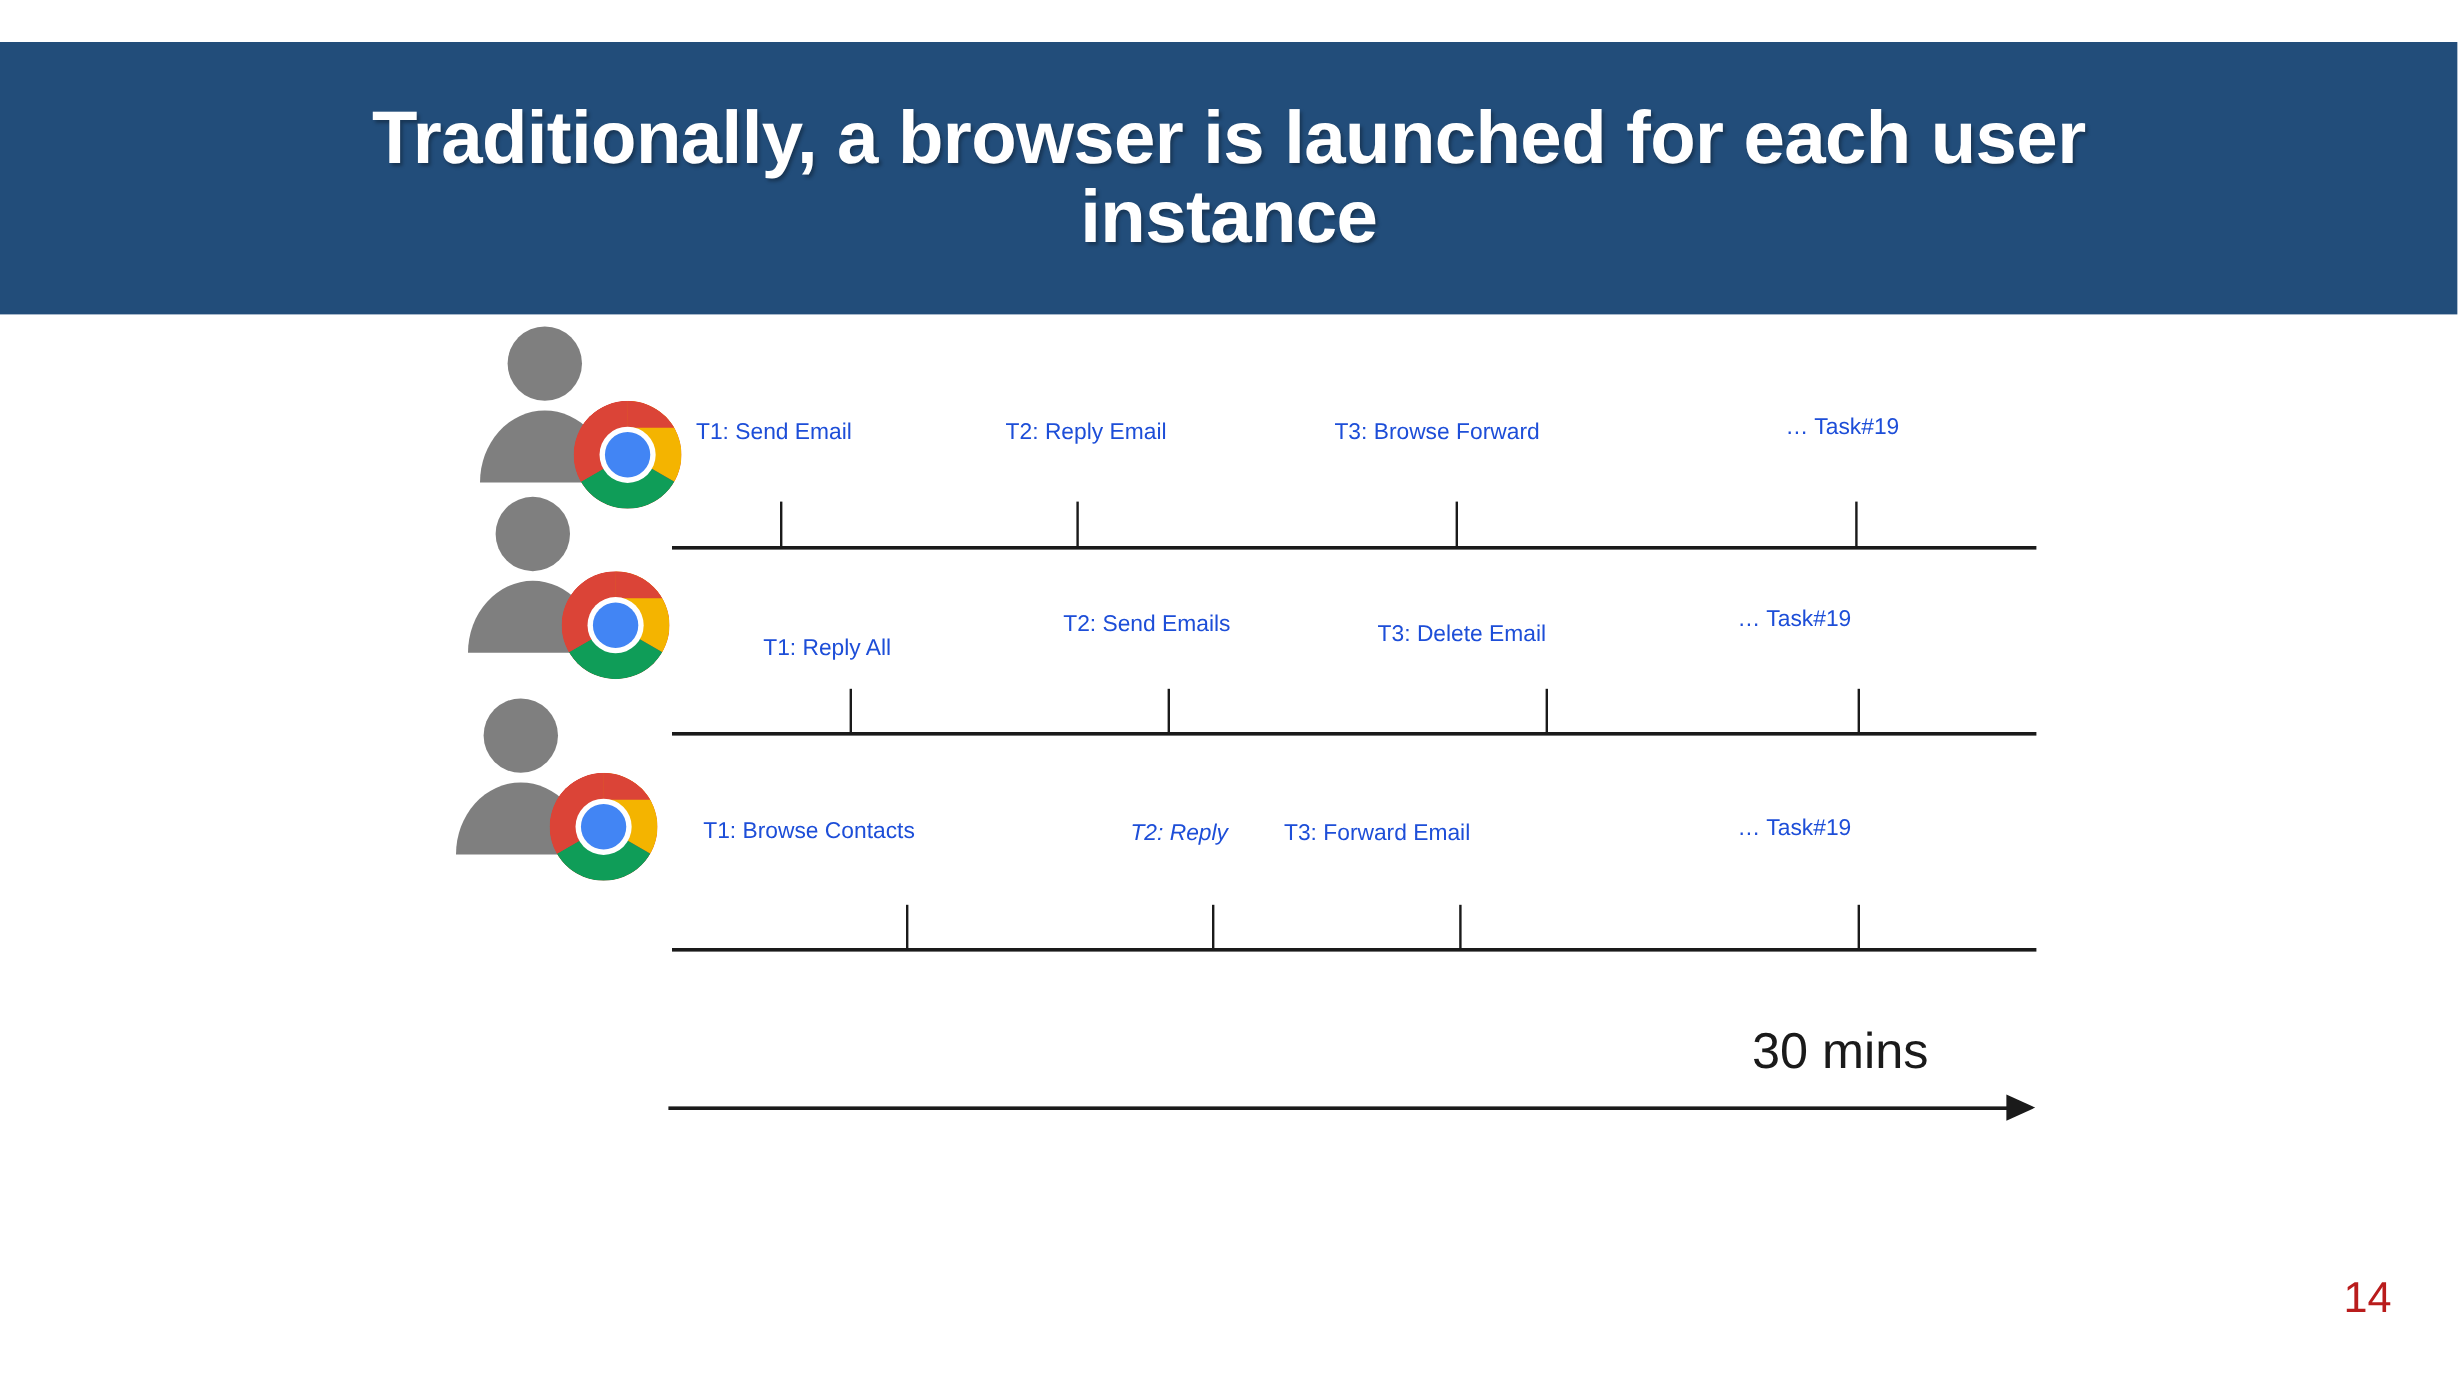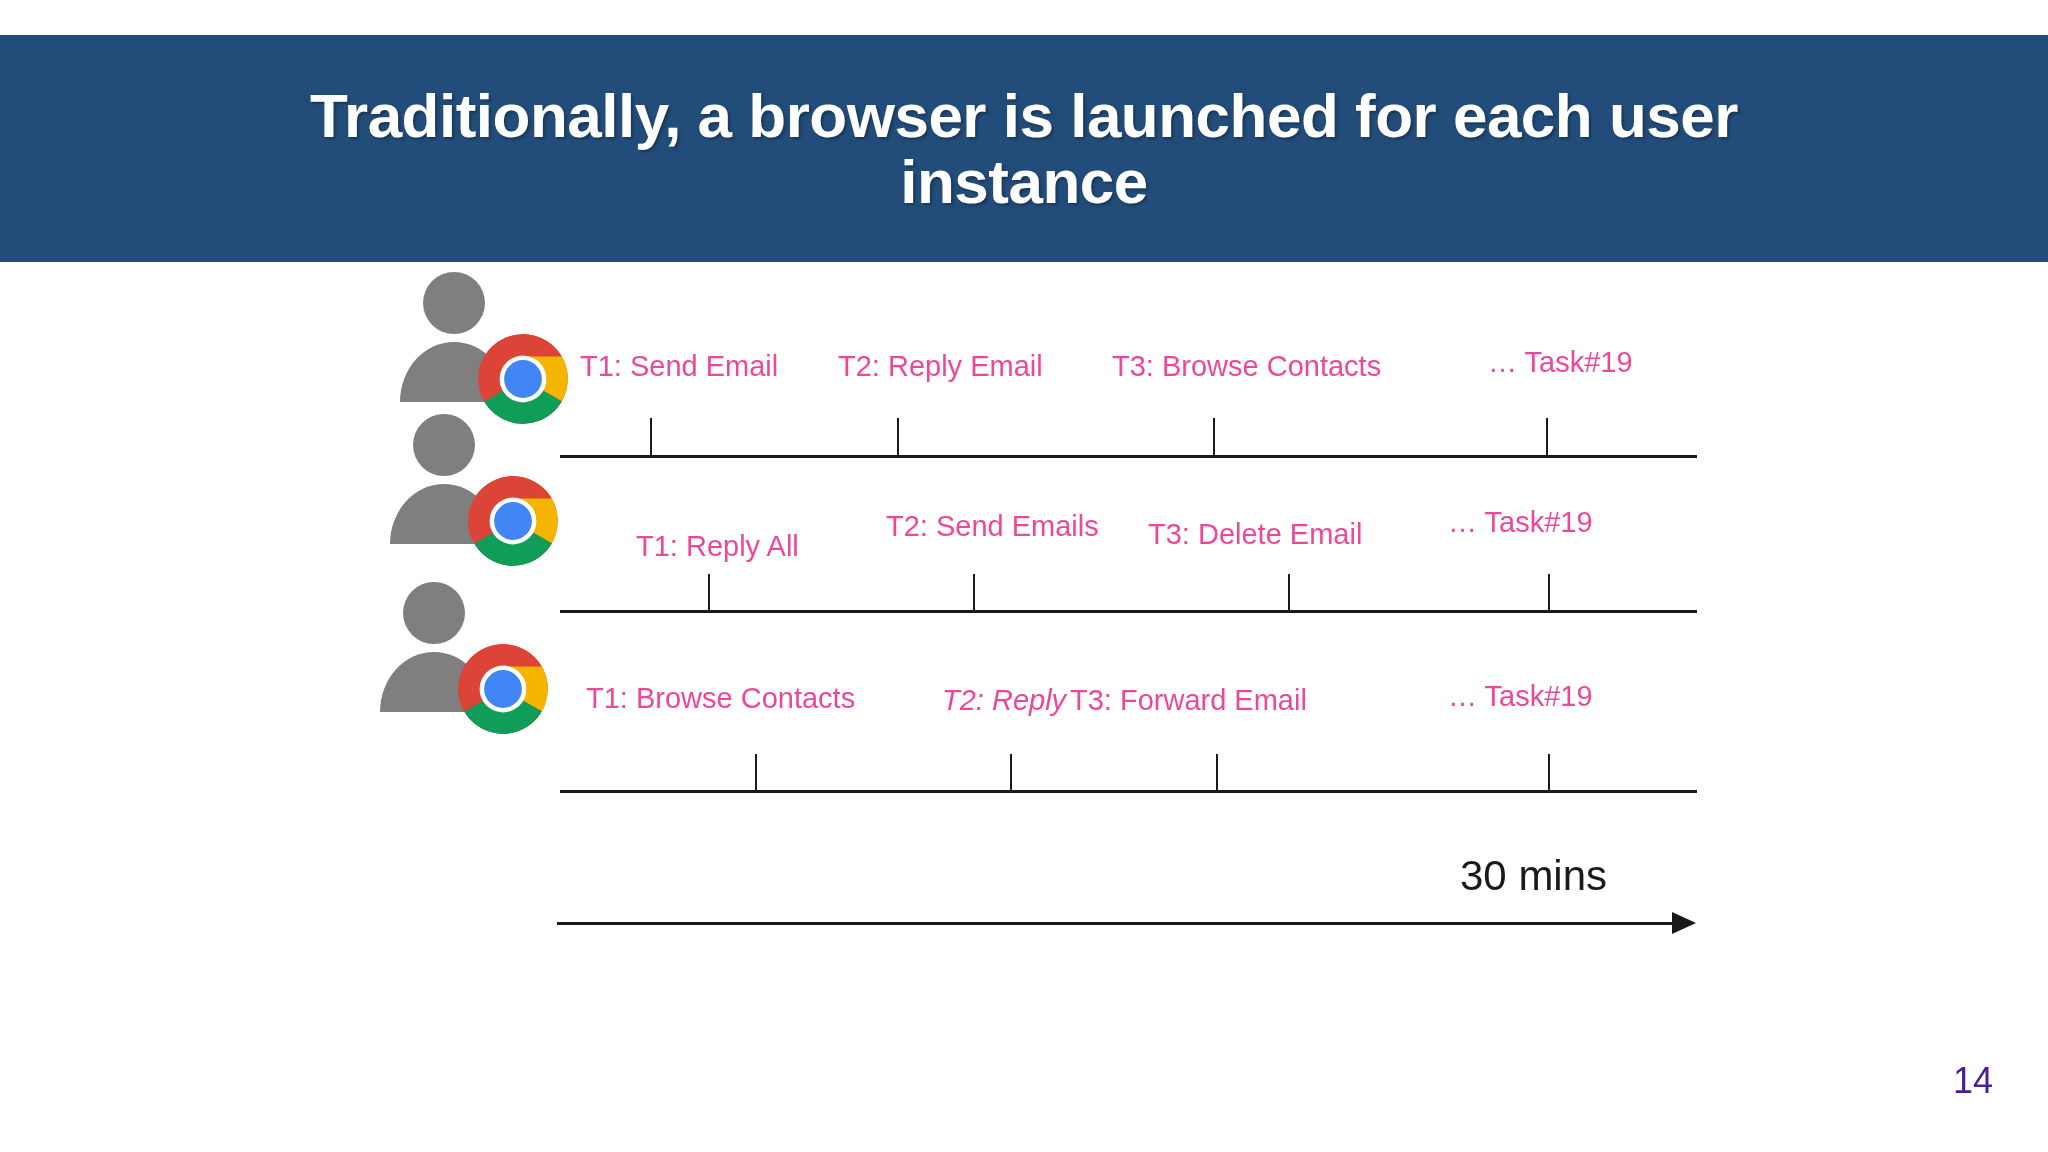--- a/index.html
+++ b/index.html
@@ -101,22 +101,22 @@
     background: #1a1a1a;
   }
   .tl-tick {
     position: absolute;
     width: 2px;
     background: #1a1a1a;
   }
   .tl-label {
     position: absolute;
     font-family: "Liberation Sans", sans-serif;
-    font-size: 29px;
-    color: #ec4899;
+    font-size: 19px;
+    color: #1d4ed8;
     white-space: nowrap;
   }
 
   
   #time-axis-line {
     position: absolute;
     left: 557px;
     top: 660px;
     width: 1120px;
     height: 3px;
@@ -142,21 +142,21 @@
     white-space: nowrap;
   }
 
   
   #page-number {
     position: absolute;
     right: 55px;
     bottom: 50px;
     font-family: "Liberation Sans", sans-serif;
     font-size: 36px;
-    color: #4c1d95;
+    color: #b91c1c;
   }
 </style>
 </head>
 <body>
 
 <div id="title-banner">
   <div id="title-text">Traditionally, a browser is launched for each user instance</div>
 </div>
 
 <div id="diagram">
@@ -180,21 +180,21 @@
   </div>
 
   <div class="timeline-row">
     <div class="tl-line" style="left:560px; top:193px; width:1137px;"></div>
     <div class="tl-tick" style="left:650px; top:156px; height:38px;"></div>
     <div class="tl-tick" style="left:897px; top:156px; height:38px;"></div>
     <div class="tl-tick" style="left:1213px; top:156px; height:38px;"></div>
     <div class="tl-tick" style="left:1546px; top:156px; height:38px;"></div>
     <div class="tl-label" style="left:580px; top:88px;">T1: Send Email</div>
     <div class="tl-label" style="left:838px; top:88px;">T2: Reply Email</div>
-    <div class="tl-label" style="left:1112px; top:88px;">T3: Browse Contacts</div>
+    <div class="tl-label" style="left:1112px; top:88px;">T3: Browse Forward</div>
     <div class="tl-label" style="left:1488px; top:84px;">… Task#19</div>
   </div>
 
   <div class="avatar" style="left:390px; top:152px;">
     <div class="person">
       <div class="head"></div>
       <div class="body"></div>
     </div>
     <div class="chrome" style="left:78px; top:62px;">
       <svg viewBox="0 0 100 100" width="90" height="90" aria-hidden="true">

